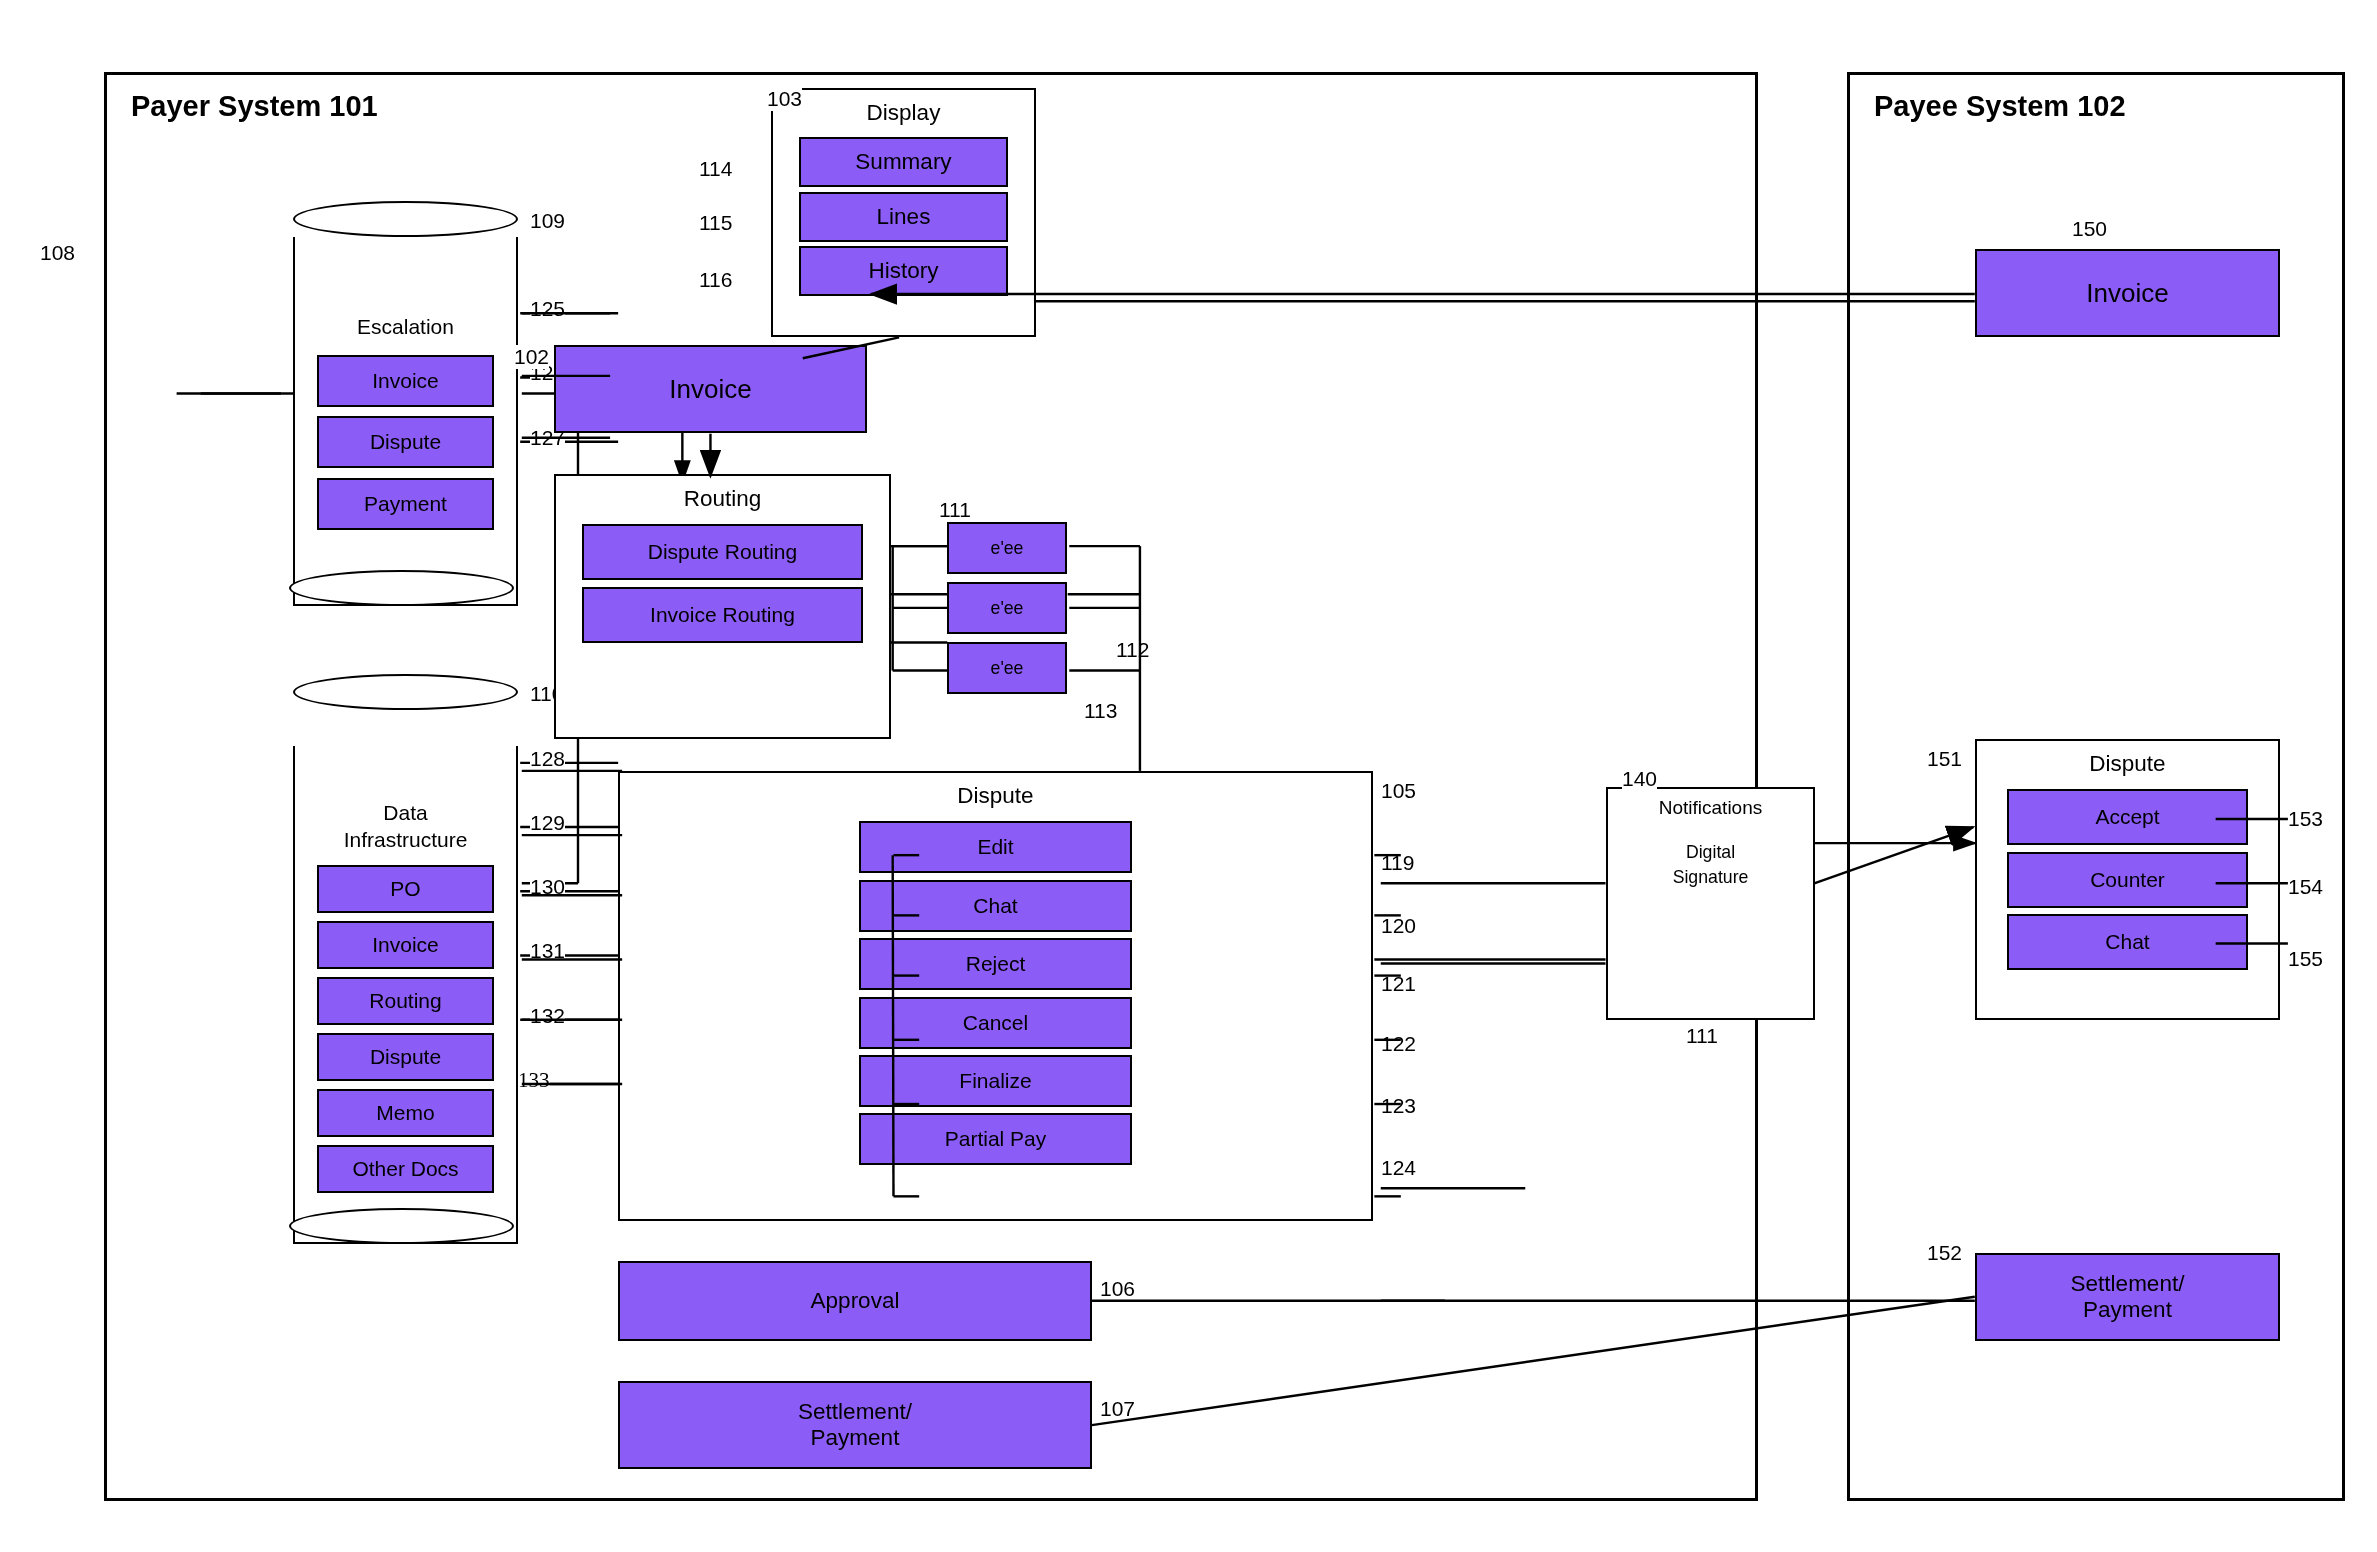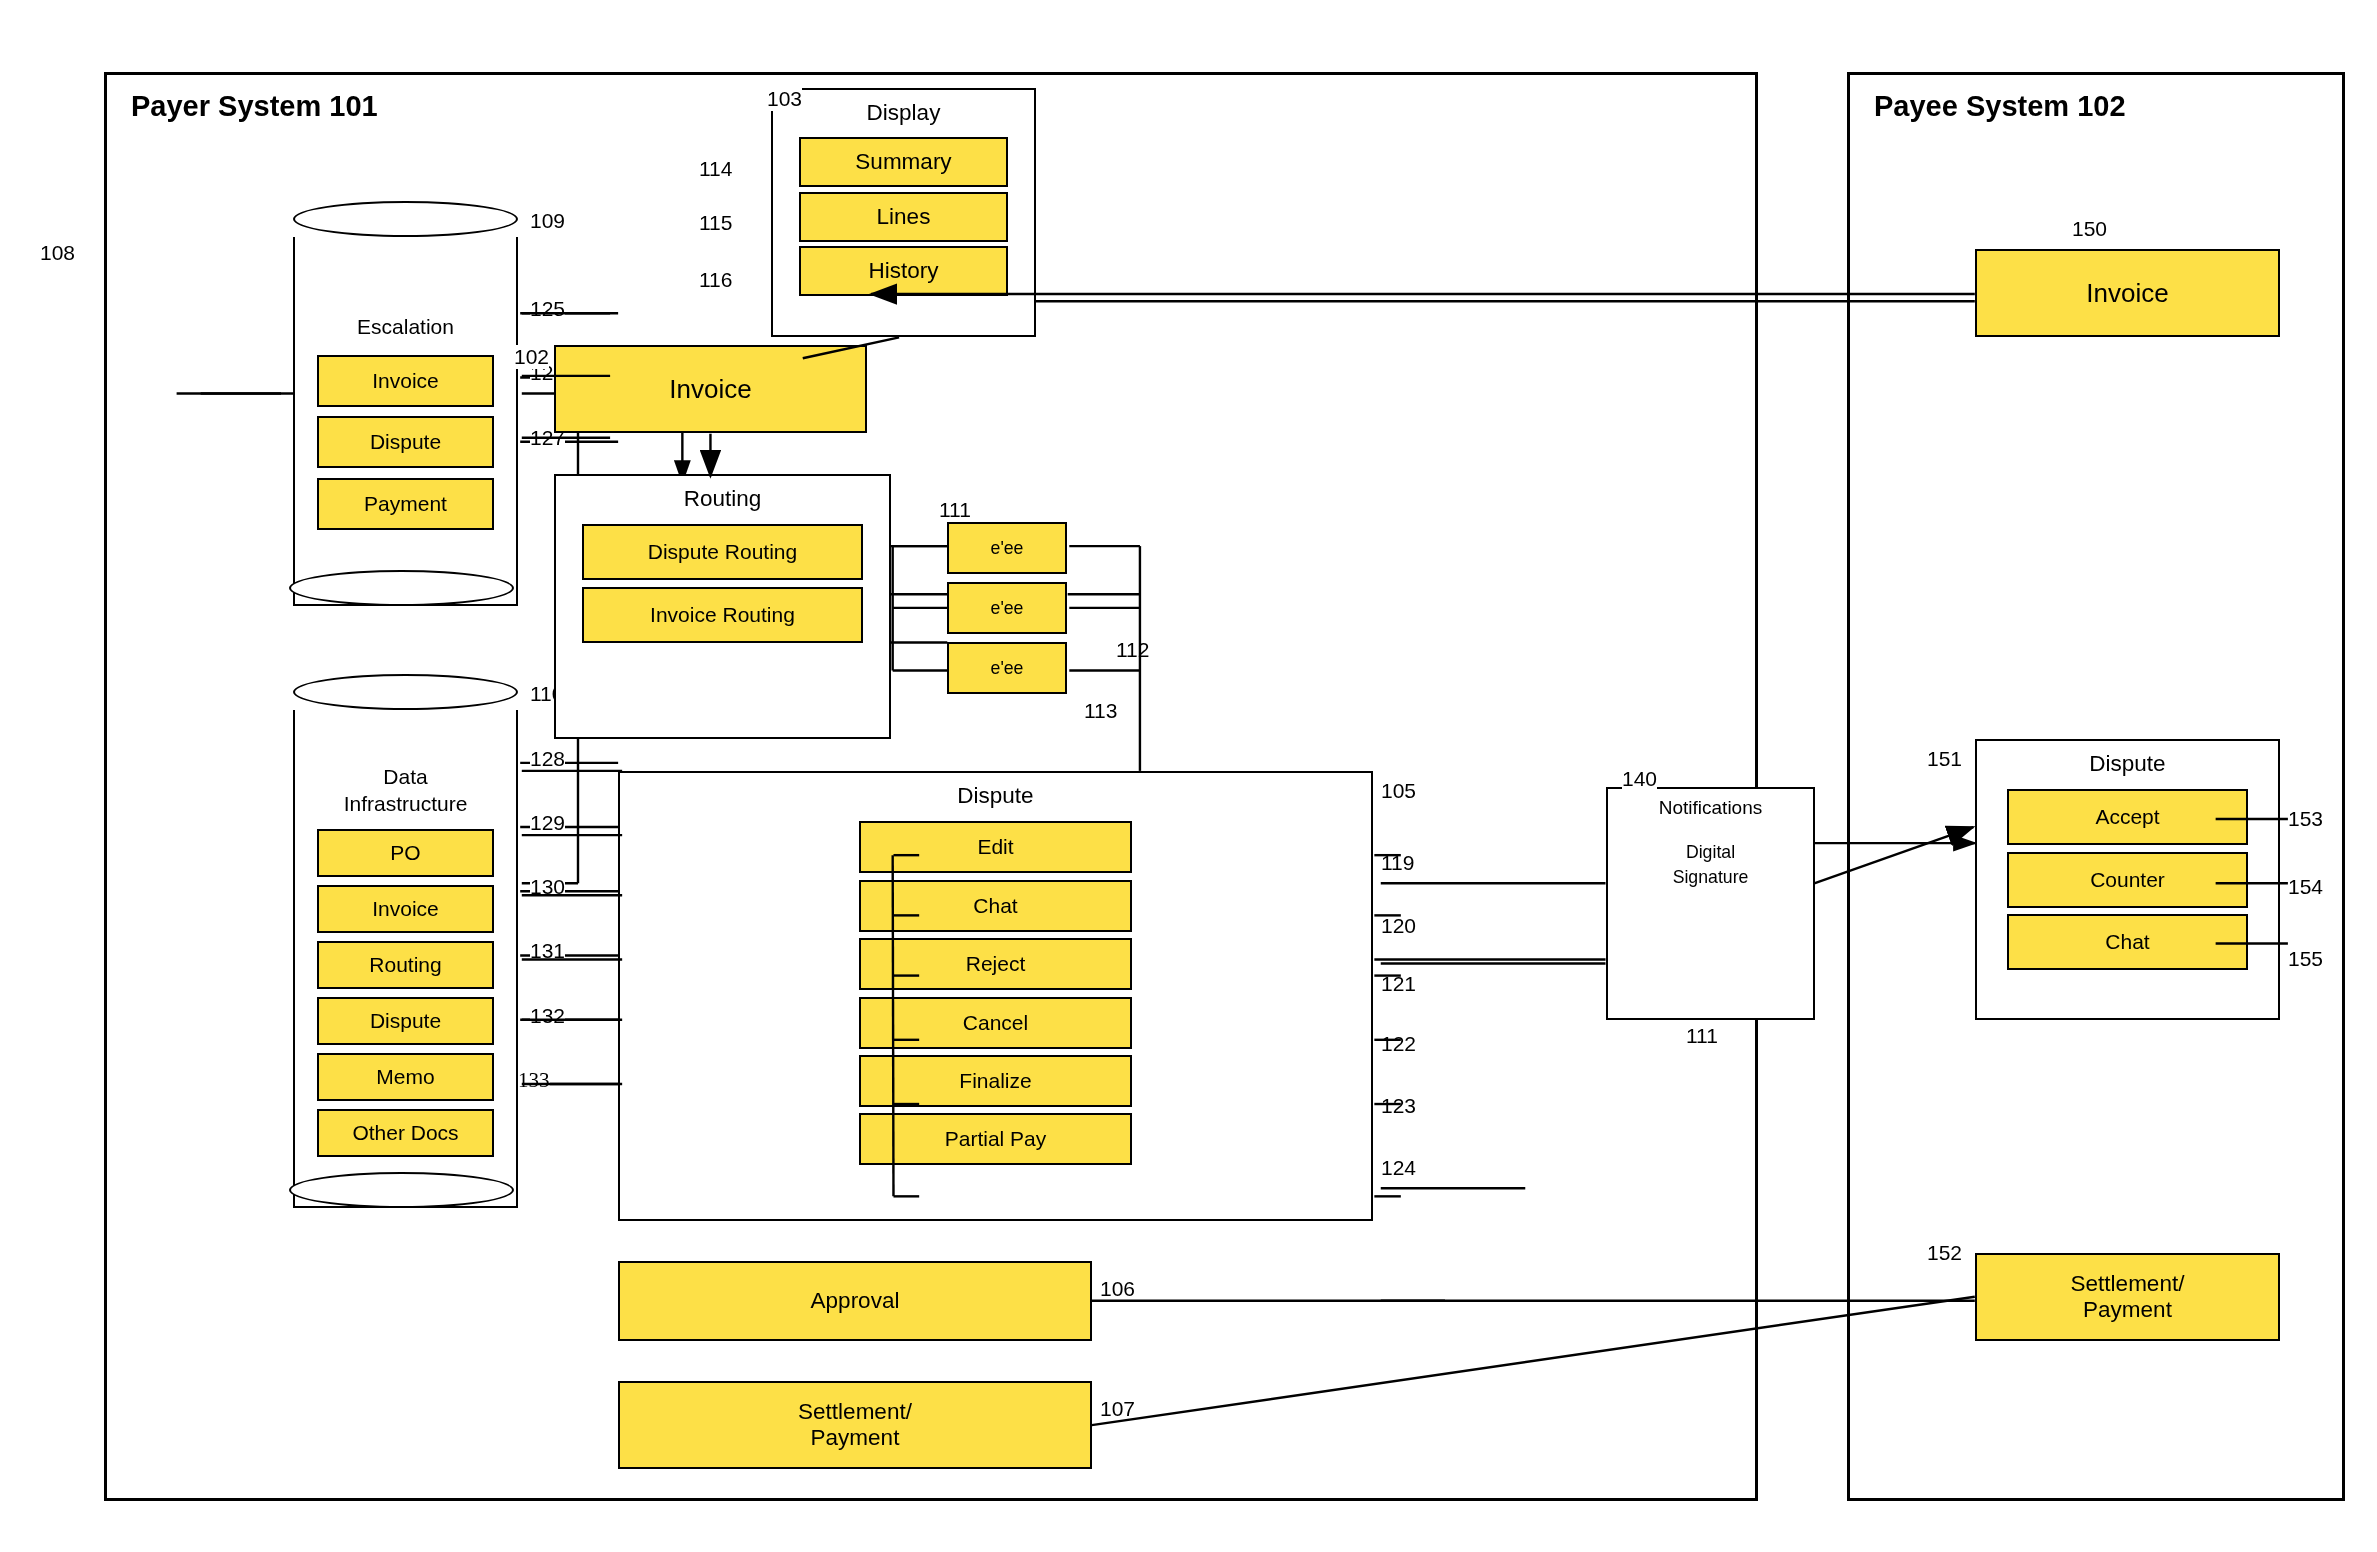--- a/index.html
+++ b/index.html
@@ -15,21 +15,21 @@
     .diagram {
       position: absolute;
       top: 0; left: 0;
       width: 2377px;
       height: 1553px;
     }
     
     .box {
       position: absolute;
       border: 2.4px solid #000;
-      background: #fde047;
+      background: #8b5cf6;
       display: flex;
       align-items: center;
       justify-content: center;
       text-align: center;
       font-size: 22.5px;
       font-weight: normal;
     }
     
     .system-container {
       position: absolute;
@@ -176,21 +176,21 @@
 
       <div class="box" style="position:relative;width:177px;height:52px;margin:4.8px auto;font-size:21px;">Payment</div>
     </div>
     <div style="position:absolute;bottom:0;left:0;width:225px;height:36px;border:2.4px solid #000;border-radius:50%;background:#fff;"></div>
   </div>
   <div class="label-num" style="left:530px;top:209px;">109</div>
   <div class="label-num" style="left:530px;top:297px;">125</div>
   <div class="label-num" style="left:530px;top:361px;">126</div>
   <div class="label-num" style="left:530px;top:426px;">127</div>
 
-  <div class="cylinder" style="left:289px;top:674px;width:233px;">
+  <div class="cylinder" style="left:289px;top:674px;width:233px;gap:36px;">
     <div class="cylinder-top" style="width:225px;height:36px;"></div>
     <div class="cylinder-body" style="width:225px;height:498px;border-top:none;">
       <div style="font-size:21px;text-align:center;margin-top:8px;margin-bottom:8px;line-height:1.3;">Data<br>Infrastructure</div>
       <div class="box" style="position:relative;width:177px;height:48px;margin:4px auto;font-size:21px;">PO</div>
       <div class="box" style="position:relative;width:177px;height:48px;margin:4px auto;font-size:21px;">Invoice</div>
       <div class="box" style="position:relative;width:177px;height:48px;margin:4px auto;font-size:21px;">Routing</div>
       <div class="box" style="position:relative;width:177px;height:48px;margin:4px auto;font-size:21px;">Dispute</div>
       <div class="box" style="position:relative;width:177px;height:48px;margin:4px auto;font-size:21px;">Memo</div>
       <div class="box" style="position:relative;width:177px;height:48px;margin:4px auto;font-size:21px;">Other Docs</div>
     </div>

